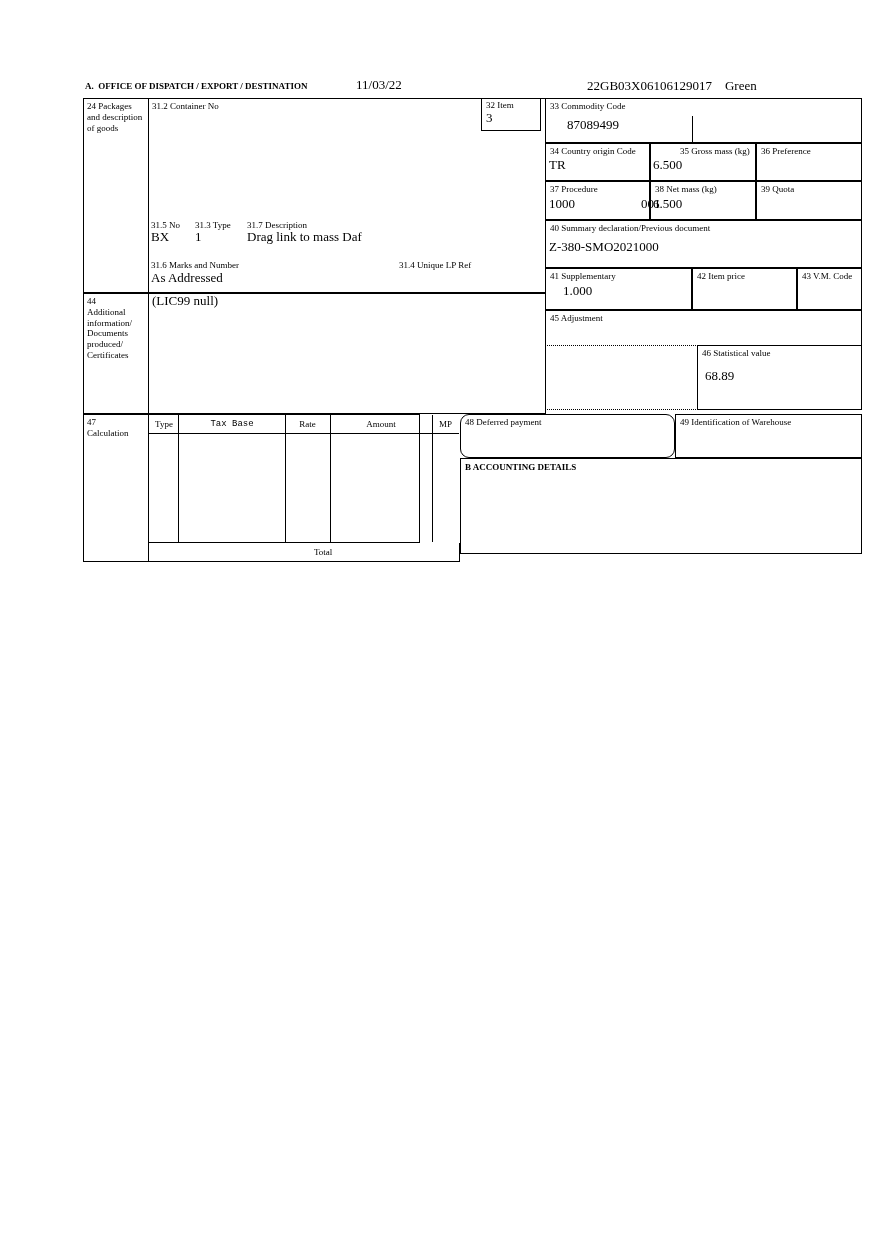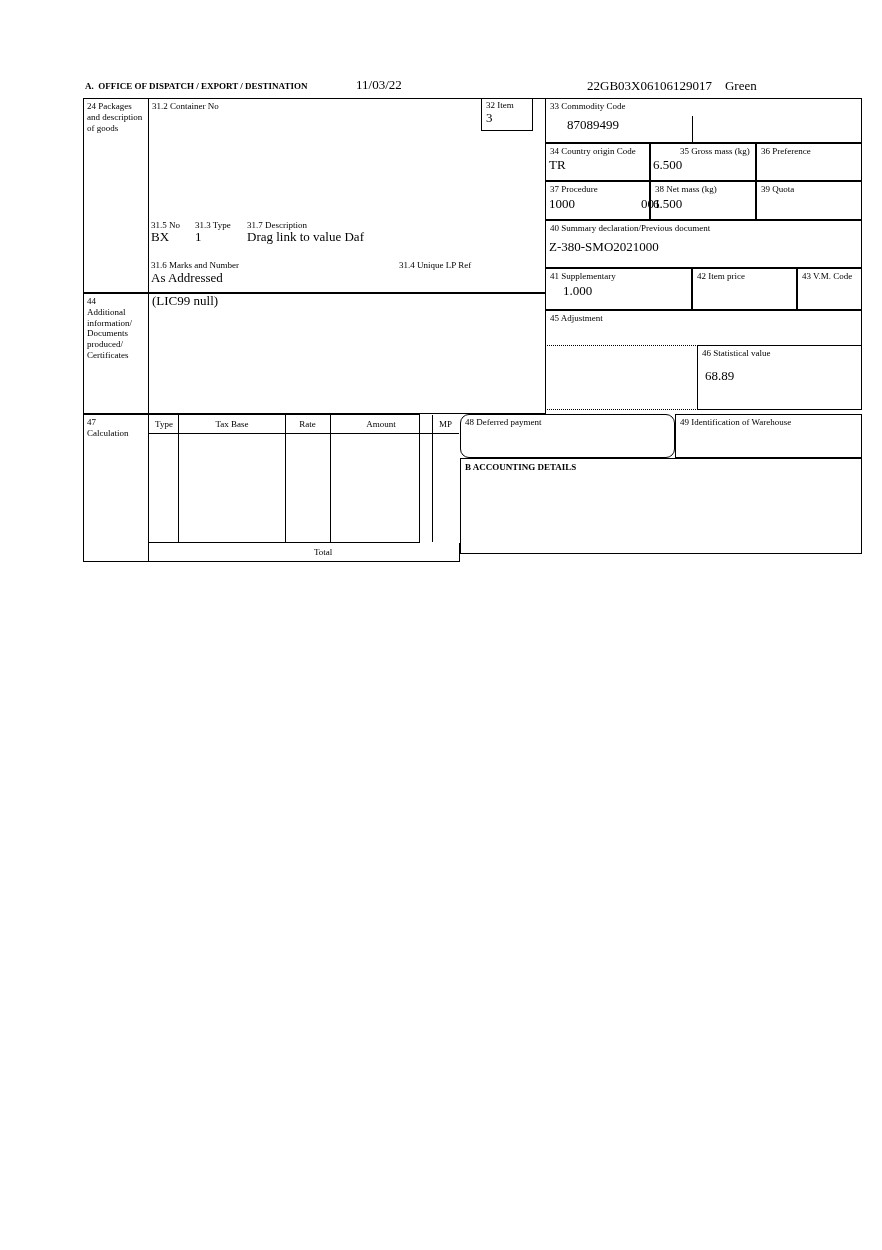--- a/index.html
+++ b/index.html
@@ -44,28 +44,28 @@
 
   <div class="b" style="left:148px;top:98px;width:398px;height:195px;">
     <div class="lbl" style="margin:2px 0 0 3px;">31.2 Container No</div>
 
     <div class="a lbl" style="left:2px;top:121px;">31.5 No</div>
     <div class="a lbl" style="left:46px;top:121px;">31.3 Type</div>
     <div class="a lbl" style="left:98px;top:121px;">31.7 Description</div>
 
     <div class="a val" style="left:2px;top:131px;">BX</div>
     <div class="a val" style="left:46px;top:131px;">1</div>
-    <div class="a val" style="left:98px;top:131px;">Drag link to value Daf</div>
+    <div class="a val" style="left:98px;top:131px;">Drag link to mass Daf</div>
 
     <div class="a lbl" style="left:2px;top:161px;">31.6 Marks and Number</div>
     <div class="a lbl" style="left:250px;top:161px;">31.4 Unique LP Ref</div>
     <div class="a val" style="left:2px;top:172px;">As Addressed</div>
   </div>
 
-  <div class="b" style="left:481px;top:98px;width:52px;height:33px;">
+  <div class="b" style="left:481px;top:98px;width:60px;height:33px;">
     <div class="lbl" style="margin:1px 0 0 4px;">32 Item</div>
     <div class="a val" style="left:4px;top:12px;">3</div>
   </div>
 
   <div class="b" style="left:148px;top:293px;width:398px;height:121px;">
     <div class="a val" style="left:3px;top:0px;">(LIC99 null)</div>
   </div>
 
   <div class="b" style="left:545px;top:98px;width:317px;height:45px;">
     <div class="lbl" style="margin:2px 0 0 4px;">33 Commodity Code</div>
@@ -124,21 +124,21 @@
     <div class="a val" style="left:7px;top:23px;">68.89</div>
   </div>
 
   <div class="b" style="left:148px;top:414px;width:272px;height:129px;">
     <div class="vline" style="left:29px;top:0;height:127px;"></div>
     <div class="vline" style="left:136px;top:0;height:127px;"></div>
     <div class="vline" style="left:181px;top:0;height:127px;"></div>
     <div class="vline" style="left:283px;top:0;height:127px;"></div>
     <div class="hline" style="left:0;top:18px;width:310px;"></div>
     <div class="a lbl ctr" style="left:0;top:4px;width:30px;">Type</div>
-    <div class="a lbl ctr" style="left:30px;top:4px;width:106px;">Tax Base</div>
+    <div class="a lbl ctr" style="left:30px;top:4px;width:106px;font-family:Liberation Mono, monospace;">Tax Base</div>
     <div class="a lbl ctr" style="left:136px;top:4px;width:45px;">Rate</div>
     <div class="a lbl ctr" style="left:181px;top:4px;width:102px;">Amount</div>
     <div class="a lbl ctr" style="left:283px;top:4px;width:27px;">MP</div>
   </div>
   <div class="a" style="left:148px;top:543px;width:312px;height:19px;border:1px solid #000;border-top:none;">
     <div class="a lbl" style="left:165px;top:4px;">Total</div>
   </div>
 
   <div class="b" style="left:460px;top:414px;width:215px;height:44px;border-radius:9px;">
     <div class="lbl" style="margin:2px 0 0 4px;">48 Deferred payment</div>

